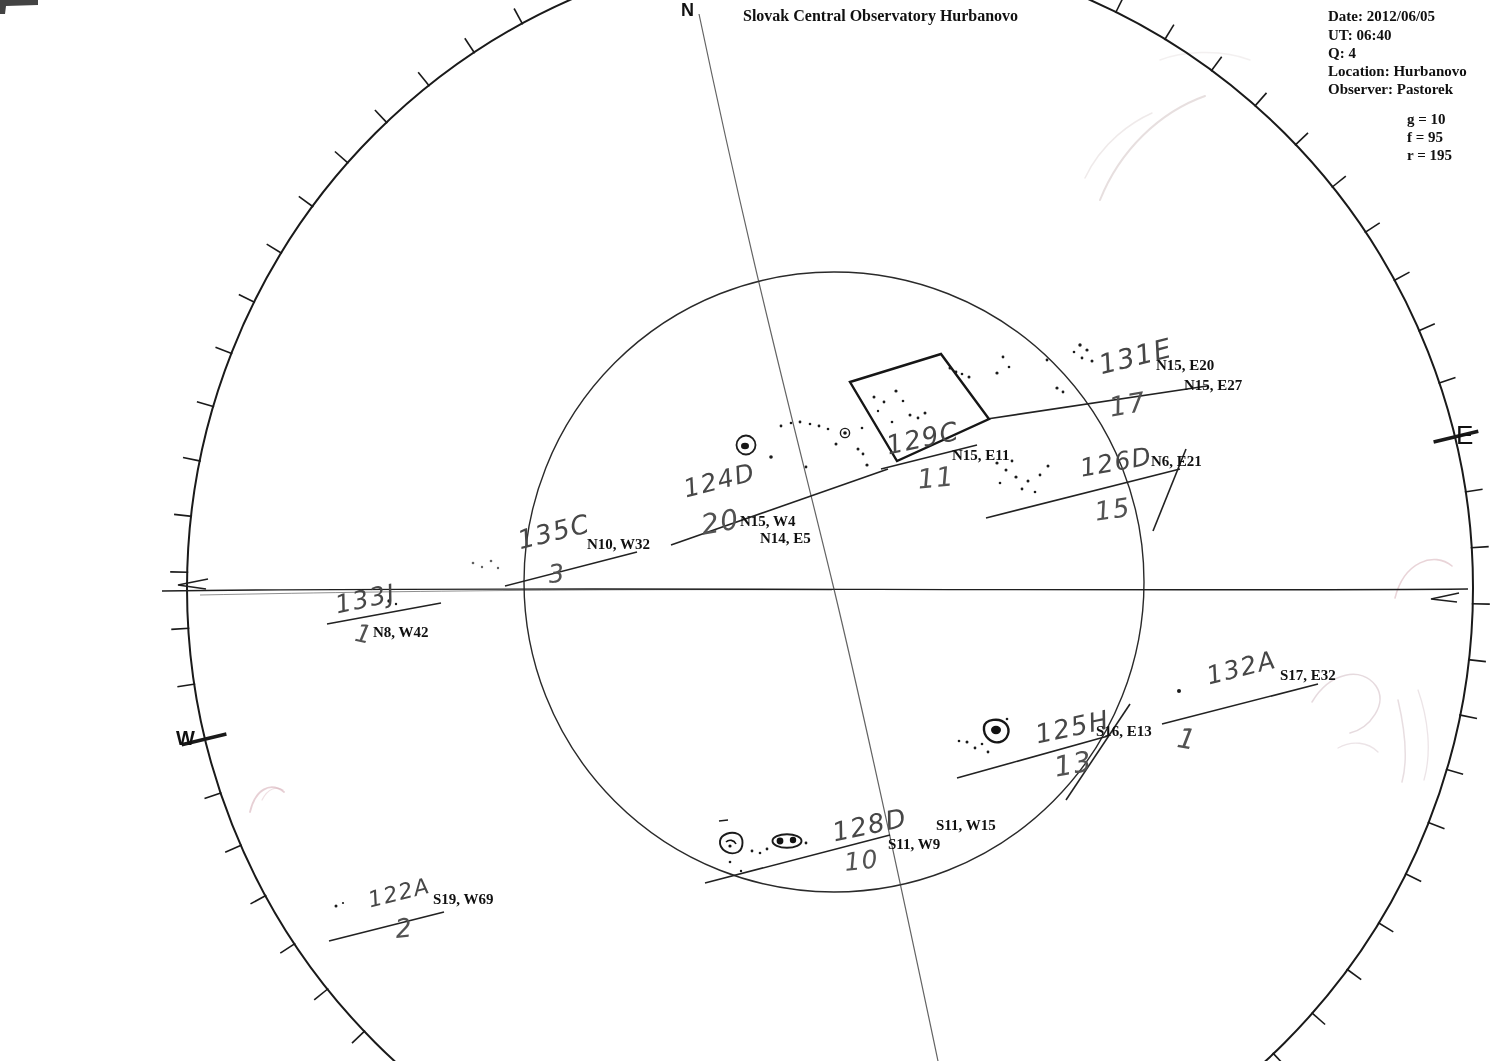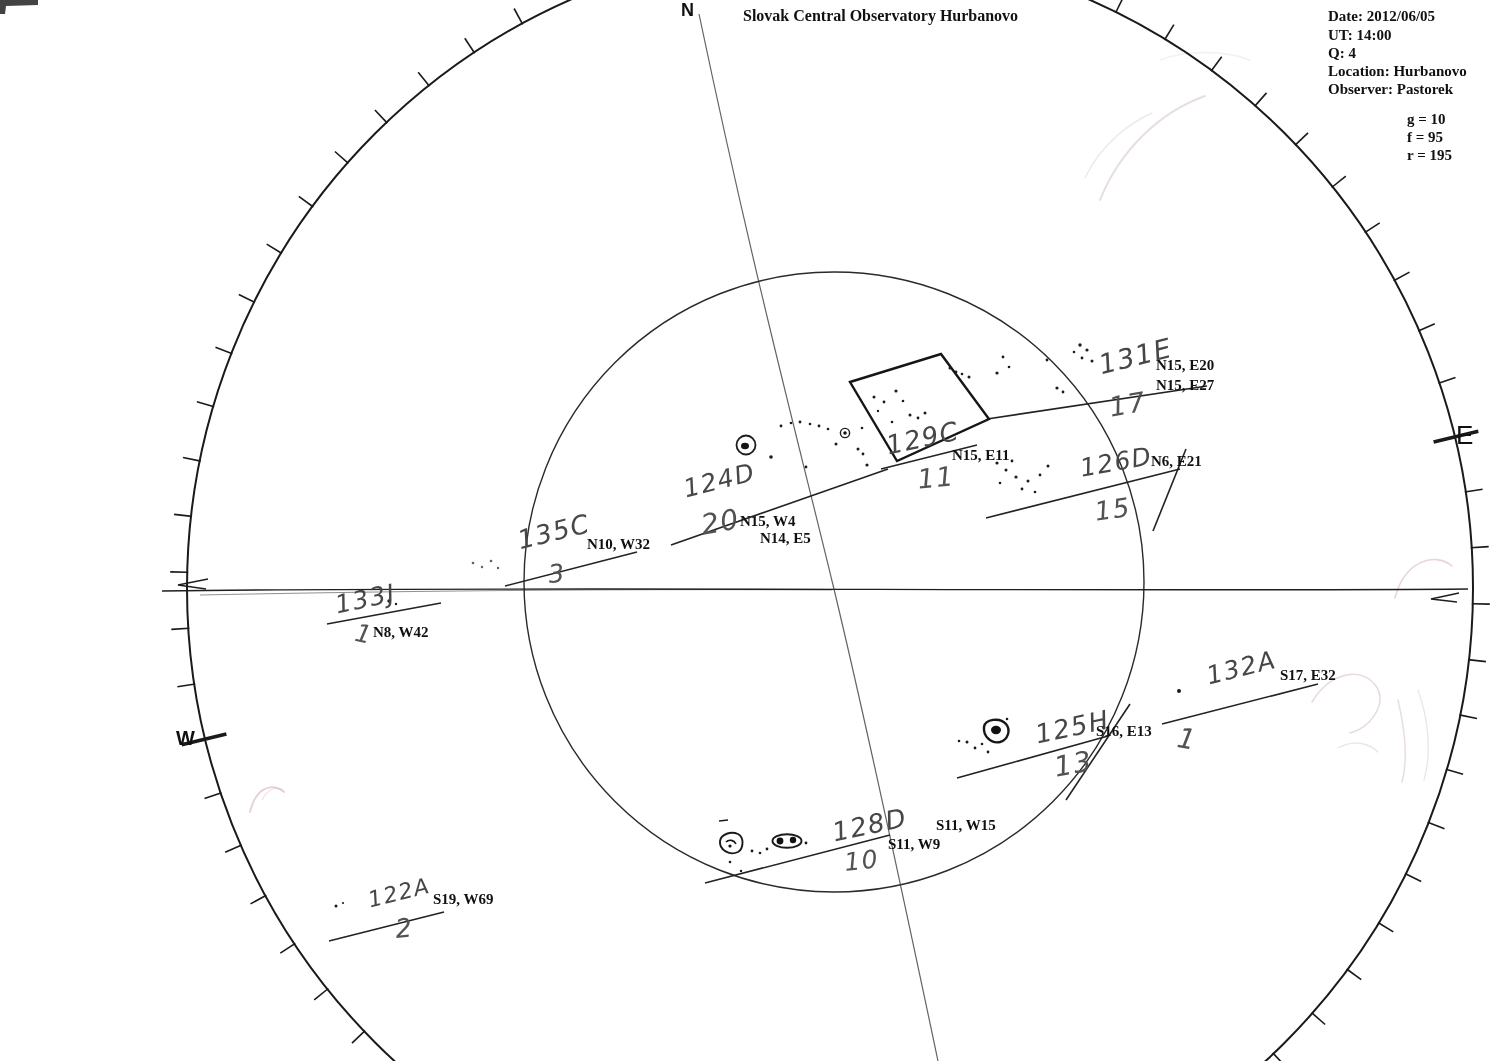--- a/index.html
+++ b/index.html
@@ -238,36 +238,36 @@
   </svg>
 
   <div class="ptxt title" style="left:743px;top:7px;">Slovak Central Observatory Hurbanovo</div>
 
   <div class="compass" style="left:681px;top:0px;font-size:18px;font-weight:bold;">N</div>
   <div class="compass" style="left:1456px;top:420px;font-size:26px;font-weight:500;">E</div>
   <div class="compass" style="left:176px;top:727px;font-size:20px;font-weight:bold;">W</div>
 
   <div style="position:absolute;left:1313px;top:7px;width:185px;">
     <div class="ptxt infoline" style="top:0px;">Date: 2012/06/05</div>
-    <div class="ptxt infoline" style="top:19px;">UT: 14:00</div>
+    <div class="ptxt infoline" style="top:19px;">UT: 06:40</div>
     <div class="ptxt infoline" style="top:37px;text-align:center;">Q: 4</div>
     <div class="ptxt infoline" style="top:55px;">Location: Hurbanovo</div>
     <div class="ptxt infoline" style="top:73px;">Observer: Pastorek</div>
   </div>
 
   <div style="position:absolute;left:1392px;top:110px;width:100px;">
     <div class="ptxt infoline" style="top:0px;">g = 10</div>
     <div class="ptxt infoline" style="top:18px;text-align:center;">f = 95</div>
     <div class="ptxt infoline" style="top:36px;">r = 195</div>
   </div>
 
   <div class="hw" style="left:1096px;top:352px;font-size:27px;transform:rotate(-14deg);">131E</div>
   <div class="hw hw2" style="left:1107px;top:394px;font-size:27px;transform:rotate(-10deg);">17</div>
   <div class="ptxt" style="left:1156px;top:356px;">N15, E20</div>
-  <div class="ptxt" style="left:1156px;top:376px;">N15, E27</div>
+  <div class="ptxt" style="left:1184px;top:376px;">N15, E27</div>
 
   <div class="hw" style="left:884px;top:433px;font-size:26px;transform:rotate(-12deg);">129C</div>
   <div class="hw hw2" style="left:916px;top:466px;font-size:27px;transform:rotate(-6deg);">11</div>
   <div class="ptxt" style="left:952px;top:427px;margin-top:19px;">N15, E11</div>
 
   <div class="hw" style="left:1078px;top:456px;font-size:25px;transform:rotate(-10deg);">126D</div>
   <div class="hw hw2" style="left:1093px;top:499px;font-size:26px;transform:rotate(-8deg);">15</div>
   <div class="ptxt" style="left:1151px;top:452px;">N6, E21</div>
 
   <div class="hw" style="left:681px;top:477px;font-size:25px;transform:rotate(-14deg);">124D</div>

